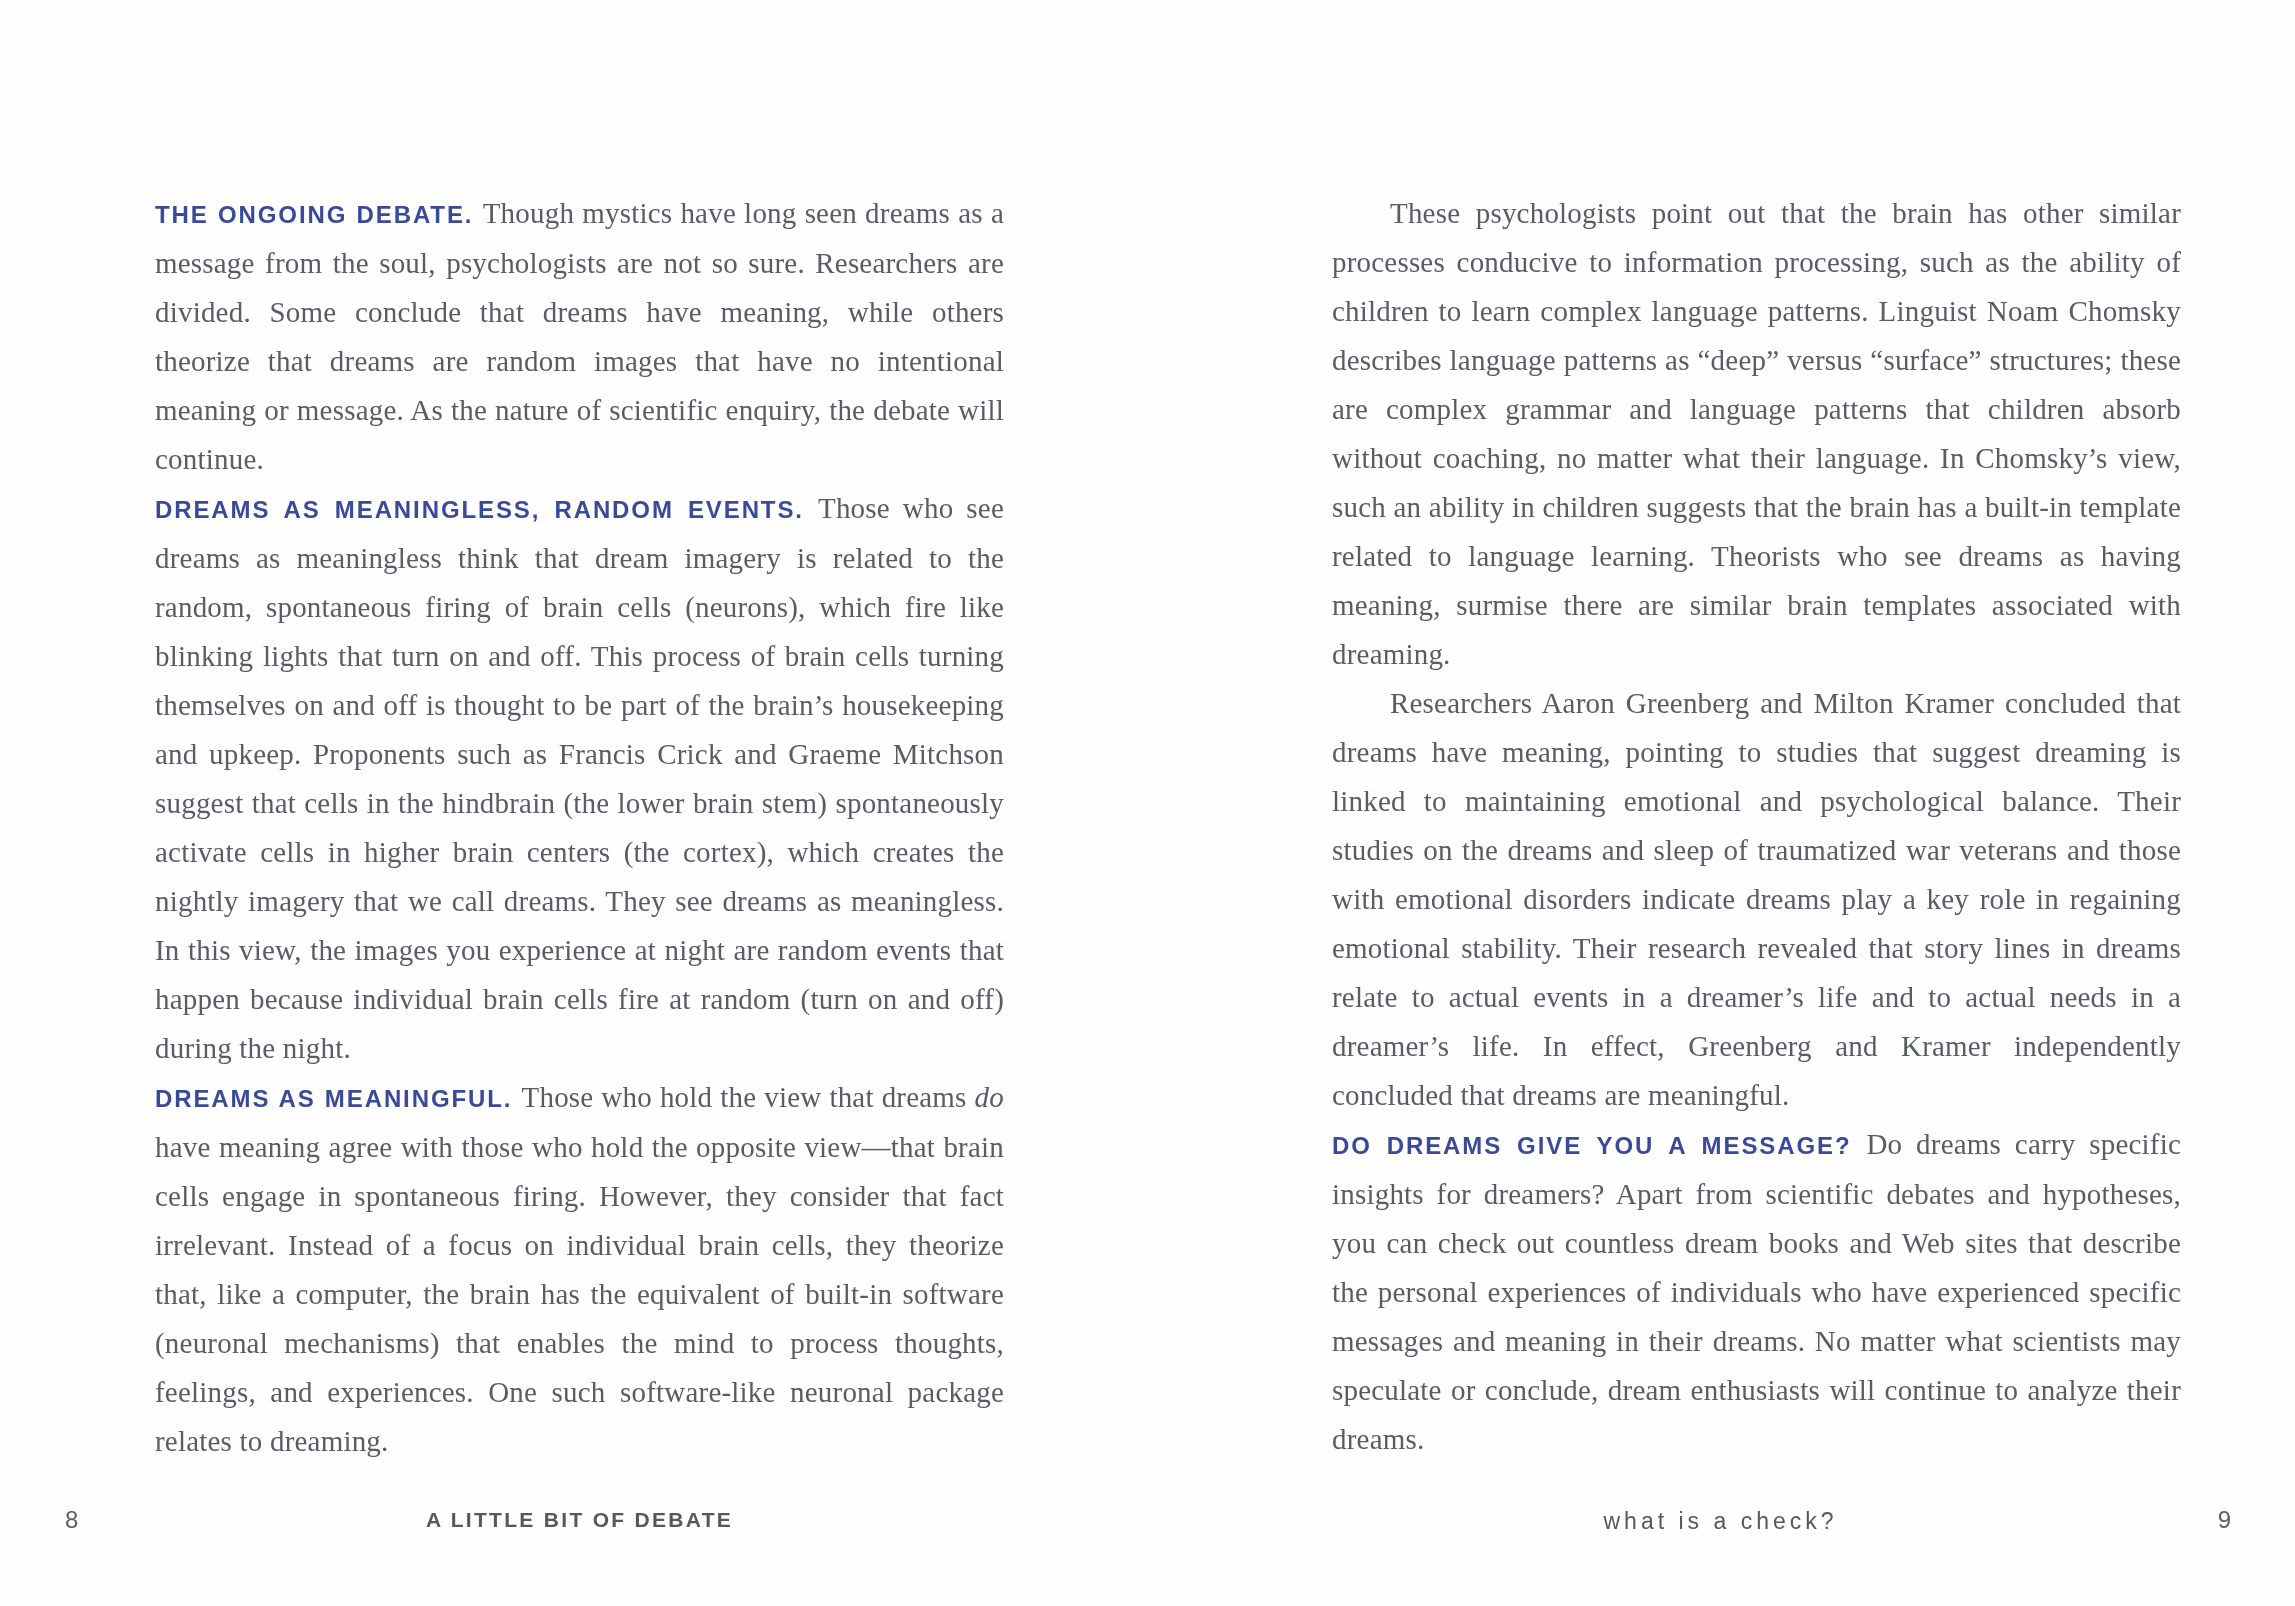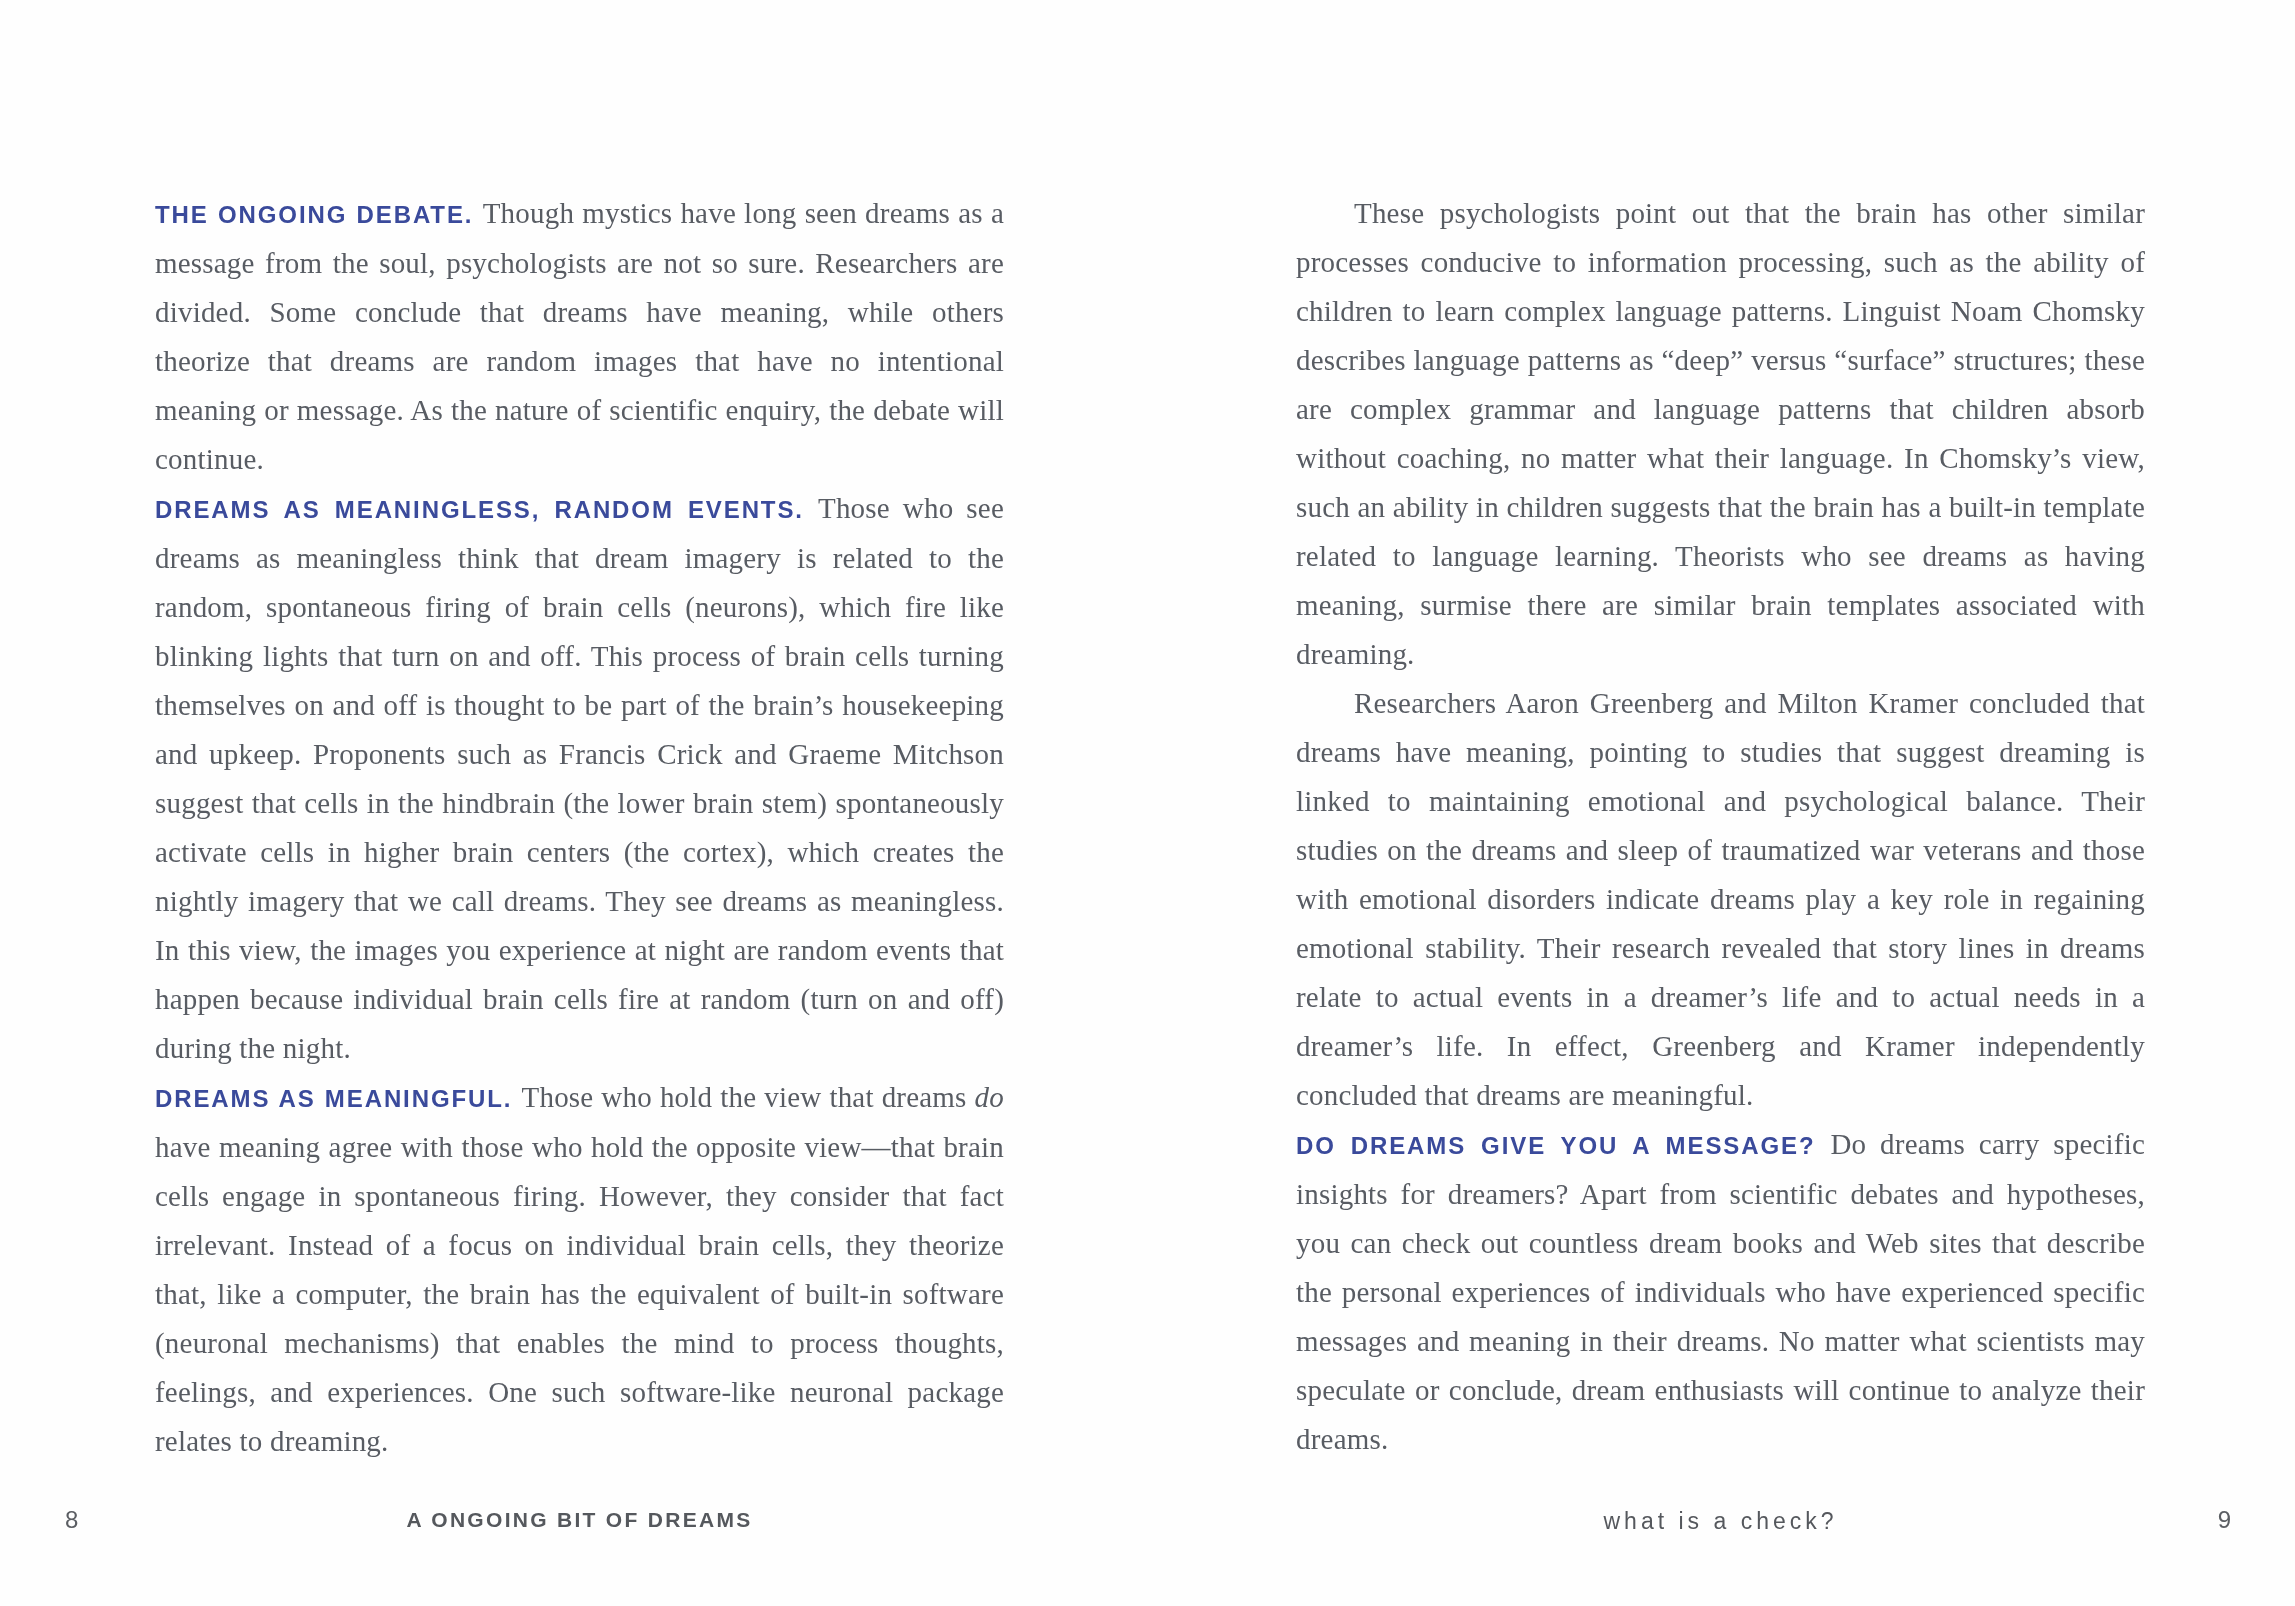--- a/index.html
+++ b/index.html
@@ -15,21 +15,21 @@
 
   .column {
     position: absolute;
     top: 189px;
     width: 849px;
     color: #585c63;
     font-size: 29px;
     line-height: 49px;
   }
   .column.left  { left: 155px; }
-  .column.right { left: 1296px; }
+  .column.right { left: 1332px; }
 
   .para {
     margin: 0;
     text-align: justify;
     letter-spacing: 0.2px;
   }
   .para.indent { text-indent: 58px; }
 
   .run-body { }
   .run-italic { font-style: italic; }
@@ -86,21 +86,21 @@
 
   <main class="column right">
       <p class="para indent"><span class="run-body">These psychologists point out that the brain has other similar processes conducive to information processing, such as the ability of children to learn complex language patterns. Linguist Noam Chomsky describes language patterns as “deep” versus “surface” structures; these are complex grammar and language patterns that children absorb without coaching, no matter what their language. In Chomsky’s view, such an ability in children suggests that the brain has a built-in template related to language learning. Theorists who see dreams as having meaning, surmise there are similar brain templates associated with dreaming.</span></p>
       <p class="para indent"><span class="run-body">Researchers Aaron Greenberg and Milton Kramer concluded that dreams have meaning, pointing to studies that suggest dreaming is linked to maintaining emotional and psychological balance. Their studies on the dreams and sleep of traumatized war veterans and those with emotional disorders indicate dreams play a key role in regaining emotional stability. Their research revealed that story lines in dreams relate to actual events in a dreamer’s life and to actual needs in a dreamer’s life. In effect, Greenberg and Kramer independently concluded that dreams are meaningful.</span></p>
       <p class="para"><span class="run-lead">DO DREAMS GIVE YOU A MESSAGE? </span><span class="run-body">Do dreams carry specific insights for dreamers? Apart from scientific debates and hypotheses, you can check out countless dream books and Web sites that describe the personal experiences of individuals who have experienced specific messages and meaning in their dreams. No matter what scientists may speculate or conclude, dream enthusiasts will continue to analyze their dreams.</span></p>
     </main>
 
   <div class="footer-band">
     <span class="pagenum left">8</span>
 
-    <div class="running-head left">A ONGOING BIT OF DREAMS</div>
+    <div class="running-head left">A LITTLE BIT OF DEBATE</div>
 
     <div class="running-head right">what is a check?</div>
 
     <span class="pagenum right">9</span>
   </div>
 
 </div>
 
 
 </body></html>

